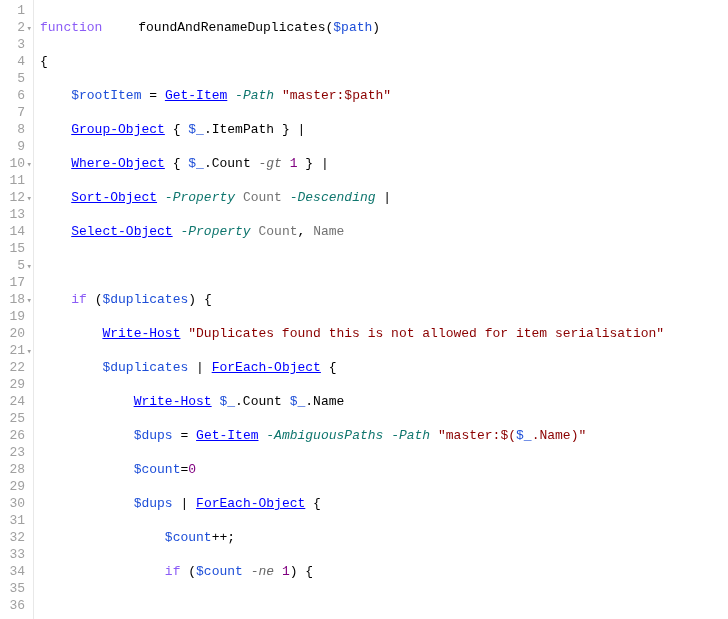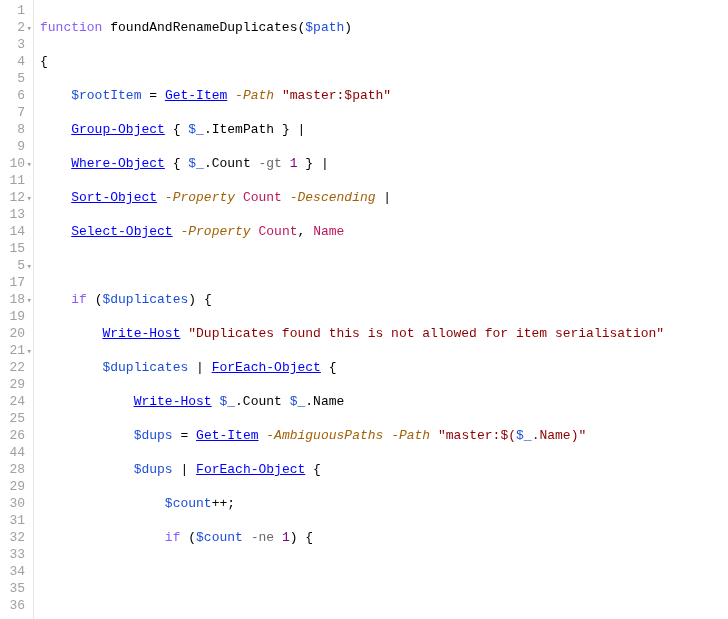--- a/index.html
+++ b/index.html
@@ -35,25 +35,25 @@
     padding: 2px 6px;
     line-height: 17px;
     white-space: pre;
     color: #000000;
   }
   .code .line { display:block; height:17px; }
   .kw { color: #8b5cf6; }          
   .fn { color: #0000ff; text-decoration: underline; }          
   .var { color: #1d4ed8; }         
   .str { color: #8b0000; }         
-  .param { color: #a16207; font-style: italic; }
+  .param { color: #0f766e; font-style: italic; }
   .num { color: #800080; }         
-  .op { color: #696969; }
-  .funcname { color:#000000; }
-  .parambare { color:#be185d; }
+  .op { color: #696969; font-style: italic; }
+  .funcname { color:#000000;margin-left:28px; }
+  .parambare { color:#737373; }
   @keyframes blink { 50% { border-color: transparent; } }
 </style>
 </head>
 <body>
 
 <div class="gutter" id="gutter">
     <span class="ln">1</span>
     <span class="ln fold">2</span>
     <span class="ln">3</span>
     <span class="ln">4</span>
@@ -72,21 +72,21 @@
     <span class="ln">17</span>
     <span class="ln fold">18</span>
     <span class="ln">19</span>
     <span class="ln">20</span>
     <span class="ln fold">21</span>
     <span class="ln">22</span>
     <span class="ln">29</span>
     <span class="ln">24</span>
     <span class="ln">25</span>
     <span class="ln">26</span>
-    <span class="ln">44</span>
+    <span class="ln">23</span>
     <span class="ln">28</span>
     <span class="ln">29</span>
     <span class="ln">30</span>
     <span class="ln">31</span>
     <span class="ln">32</span>
     <span class="ln">33</span>
     <span class="ln">34</span>
     <span class="ln">35</span>
     <span class="ln">36</span>
   </div>
@@ -98,20 +98,21 @@
 <span class="line">    <span class="fn">Group-Object</span> <span>{</span> <span class="var">$_</span><span>.ItemPath</span> <span>}</span> <span>|</span></span>
 <span class="line">    <span class="fn">Where-Object</span> <span>{</span> <span class="var">$_</span><span>.Count</span> <span class="op">-gt</span> <span class="num">1</span> <span>}</span> <span>|</span></span>
 <span class="line">    <span class="fn">Sort-Object</span> <span class="param">-Property</span> <span class="parambare">Count</span> <span class="param">-Descending</span> <span>|</span></span>
 <span class="line">    <span class="fn">Select-Object</span> <span class="param">-Property</span> <span class="parambare">Count</span><span>,</span> <span class="parambare">Name</span></span>
 <span class="line"></span>
 <span class="line">    <span class="kw">if</span> <span>(</span><span class="var">$duplicates</span><span>)</span> <span>{</span></span>
 <span class="line">        <span class="fn">Write-Host</span> <span class="str">"Duplicates found this is not allowed for item serialisation"</span></span>
 <span class="line">        <span class="var">$duplicates</span> <span>|</span> <span class="fn">ForEach-Object</span> <span>{</span></span>
 <span class="line">            <span class="fn">Write-Host</span> <span class="var">$_</span><span>.Count</span> <span class="var">$_</span><span>.Name</span></span>
 <span class="line">            <span class="var">$dups</span> <span>=</span> <span class="fn">Get-Item</span> <span class="param">-AmbiguousPaths</span> <span class="param">-Path</span> <span class="str"><span>"master:</span><span>$(</span><span class="var">$_</span><span class="str">.Name</span><span>)</span><span>"</span></span></span>
+<span class="line">            <span class="var">$count</span><span>=</span><span class="num">0</span></span>
 <span class="line">            <span class="var">$dups</span> <span>|</span> <span class="fn">ForEach-Object</span> <span>{</span></span>
 <span class="line">                <span class="var">$count</span><span>++;</span></span>
 <span class="line">                <span class="kw">if</span> <span>(</span><span class="var">$count</span> <span class="op">-ne</span> <span class="num">1</span><span>)</span> <span>{</span></span>
 
 
 
 
 
 
 

